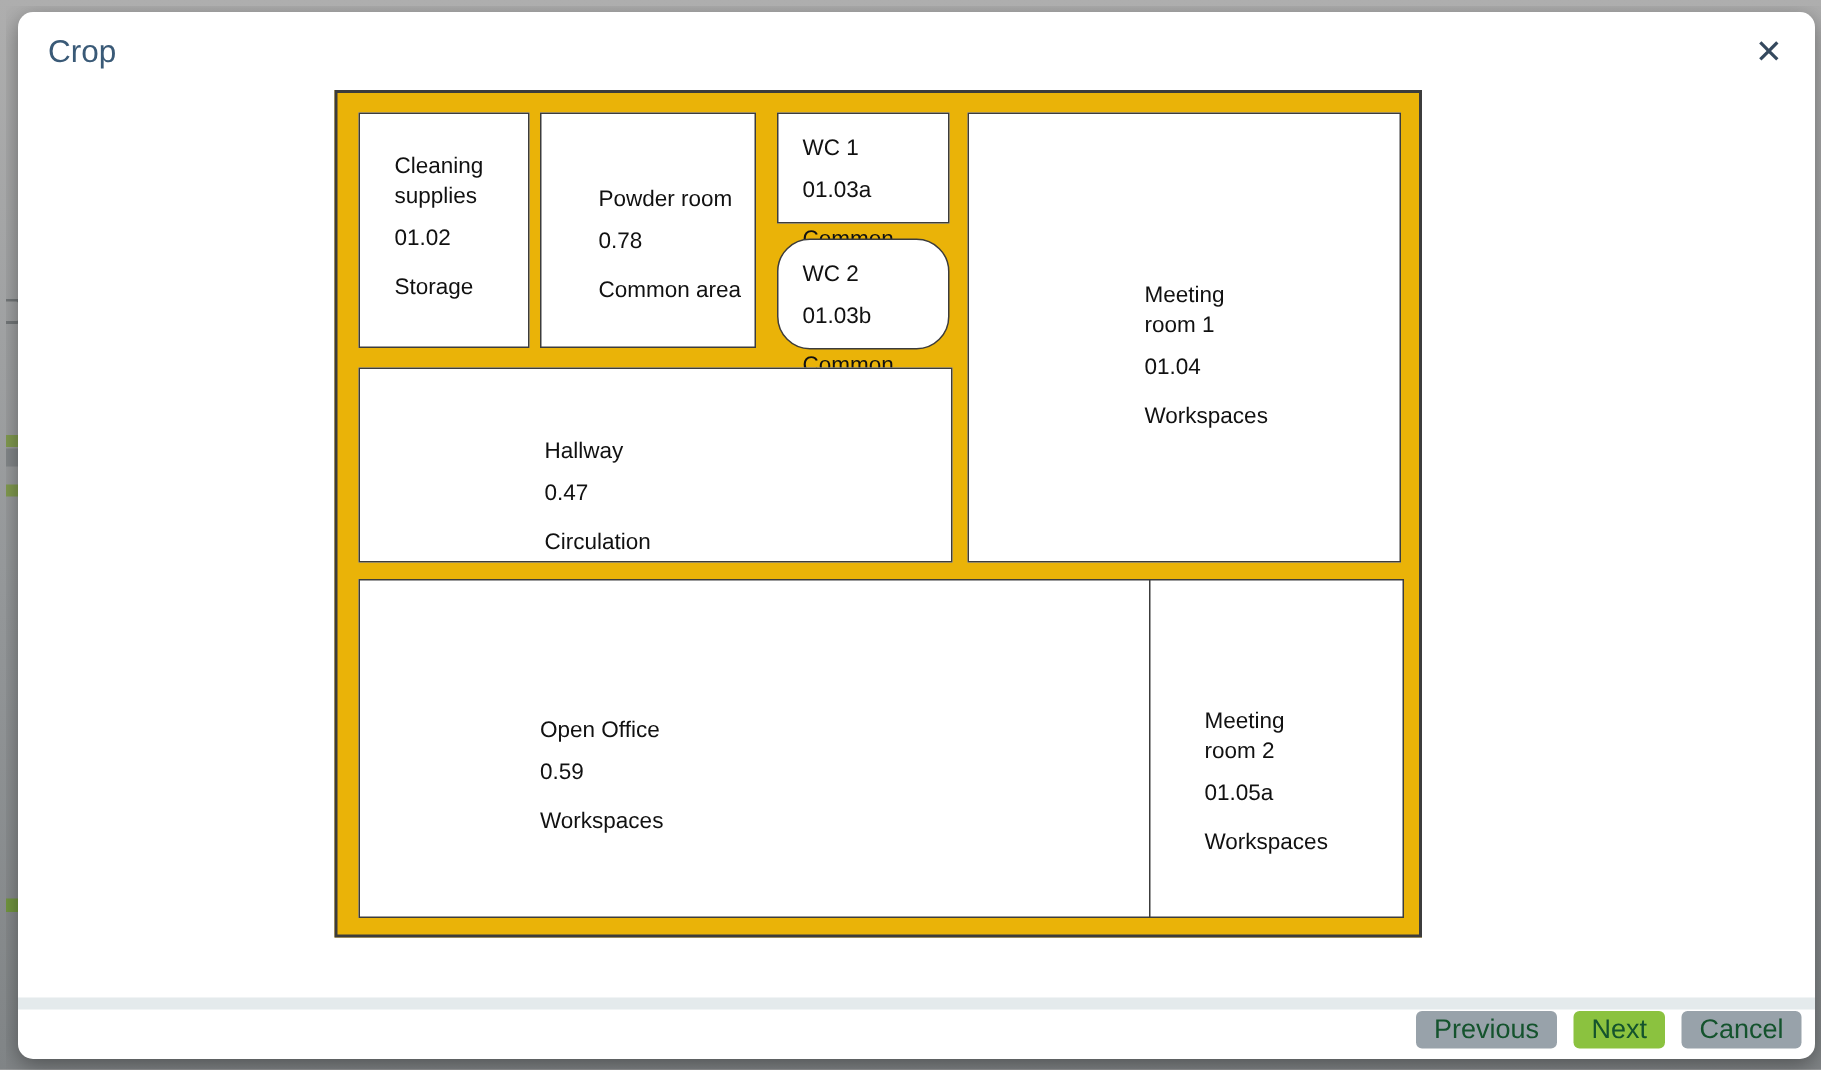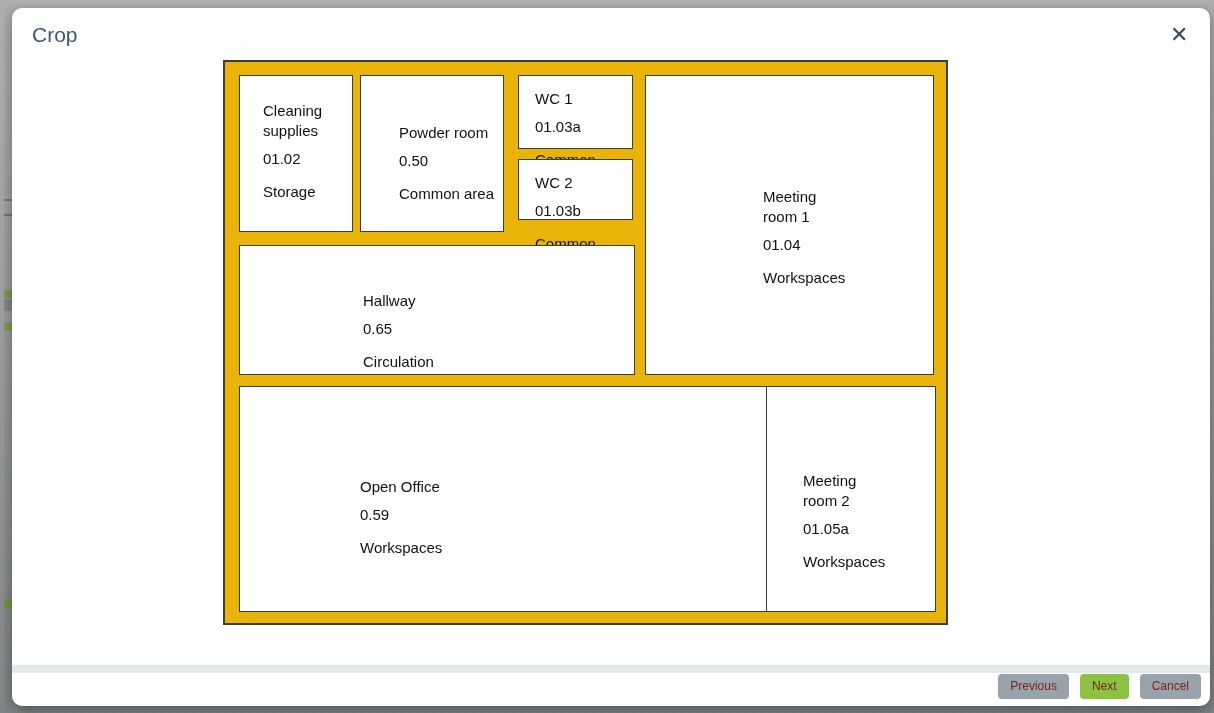--- a/index.html
+++ b/index.html
@@ -64,21 +64,21 @@
   .footer-divider {
     position: absolute; left: 0; right: 0; top: 657px; height: 1px; background: #e4eaec;
   }
   .footer {
     position: absolute; left: 0; right: 0; top: 658px; bottom: 0;
     display: flex; align-items: center; justify-content: flex-end;
     padding-right: 9px; gap: 11px;
   }
   .btn {
     height: 25px; padding: 0 12px; border: none; border-radius: 4px;
-    color: #7f1d1d; font-size: 12px; font-weight: 500; cursor: pointer;
+    color: #14532d; font-size: 18px; font-weight: 500; cursor: pointer;
     font-family: "Liberation Sans", sans-serif;
   }
   .btn-gray  { background: #98a2aa; }
   .btn-green { background: #8bc23f; }
 </style>
 </head>
 <body>
 
 <div class="bg-artifact bg-rect"></div>
 <div class="bg-artifact bg-line-1"></div>
@@ -97,53 +97,53 @@
       <div class="room-label" style="left:15px; top:17px; width:78px;">
         <div>Cleaning supplies</div>
         <div>01.02</div>
         <div class="room-category">Storage</div>
       </div>
     </div>
 
     <div class="room" style="left:135px; top:13px; width:144px; height:157px;">
       <div class="room-label" style="left:30px; top:39px; width:112px;">
         <div>Powder room</div>
-        <div>0.50</div>
+        <div>0.78</div>
         <div class="room-category">Common area</div>
       </div>
     </div>
 
     <div class="room" style="left:293px; top:13px; width:115px; height:74px;">
       <div class="room-label" style="left:8px; top:5px; width:104px;">
         <div>WC 1</div>
         <div>01.03a</div>
         <div class="room-category">Common area</div>
       </div>
     </div>
 
-    <div class="room" style="left:293px; top:97px; width:115px; height:61px;">
+    <div class="room" style="left:293px; top:97px; width:115px; height:74px;border-radius:22px;">
       <div class="room-label" style="left:8px; top:5px; width:104px;">
         <div>WC 2</div>
         <div>01.03b</div>
         <div class="room-category">Common area</div>
       </div>
     </div>
 
     <div class="room" style="left:420px; top:13px; width:289px; height:300px;">
       <div class="room-label" style="left:109px; top:103px; width:92px;">
         <div>Meeting room 1</div>
         <div>01.04</div>
         <div class="room-category">Workspaces</div>
       </div>
     </div>
 
     <div class="room" style="left:14px; top:183px; width:396px; height:130px;">
       <div class="room-label" style="left:115px; top:37px; width:110px;">
         <div>Hallway</div>
-        <div>0.65</div>
+        <div>0.47</div>
         <div class="room-category">Circulation</div>
       </div>
     </div>
 
     <div class="room" style="left:14px; top:324px; width:617px; height:226px;">
       <div class="room-label" style="left:112px; top:82px; width:110px;">
         <div>Open Office</div>
         <div>0.59</div>
         <div class="room-category">Workspaces</div>
       </div>

